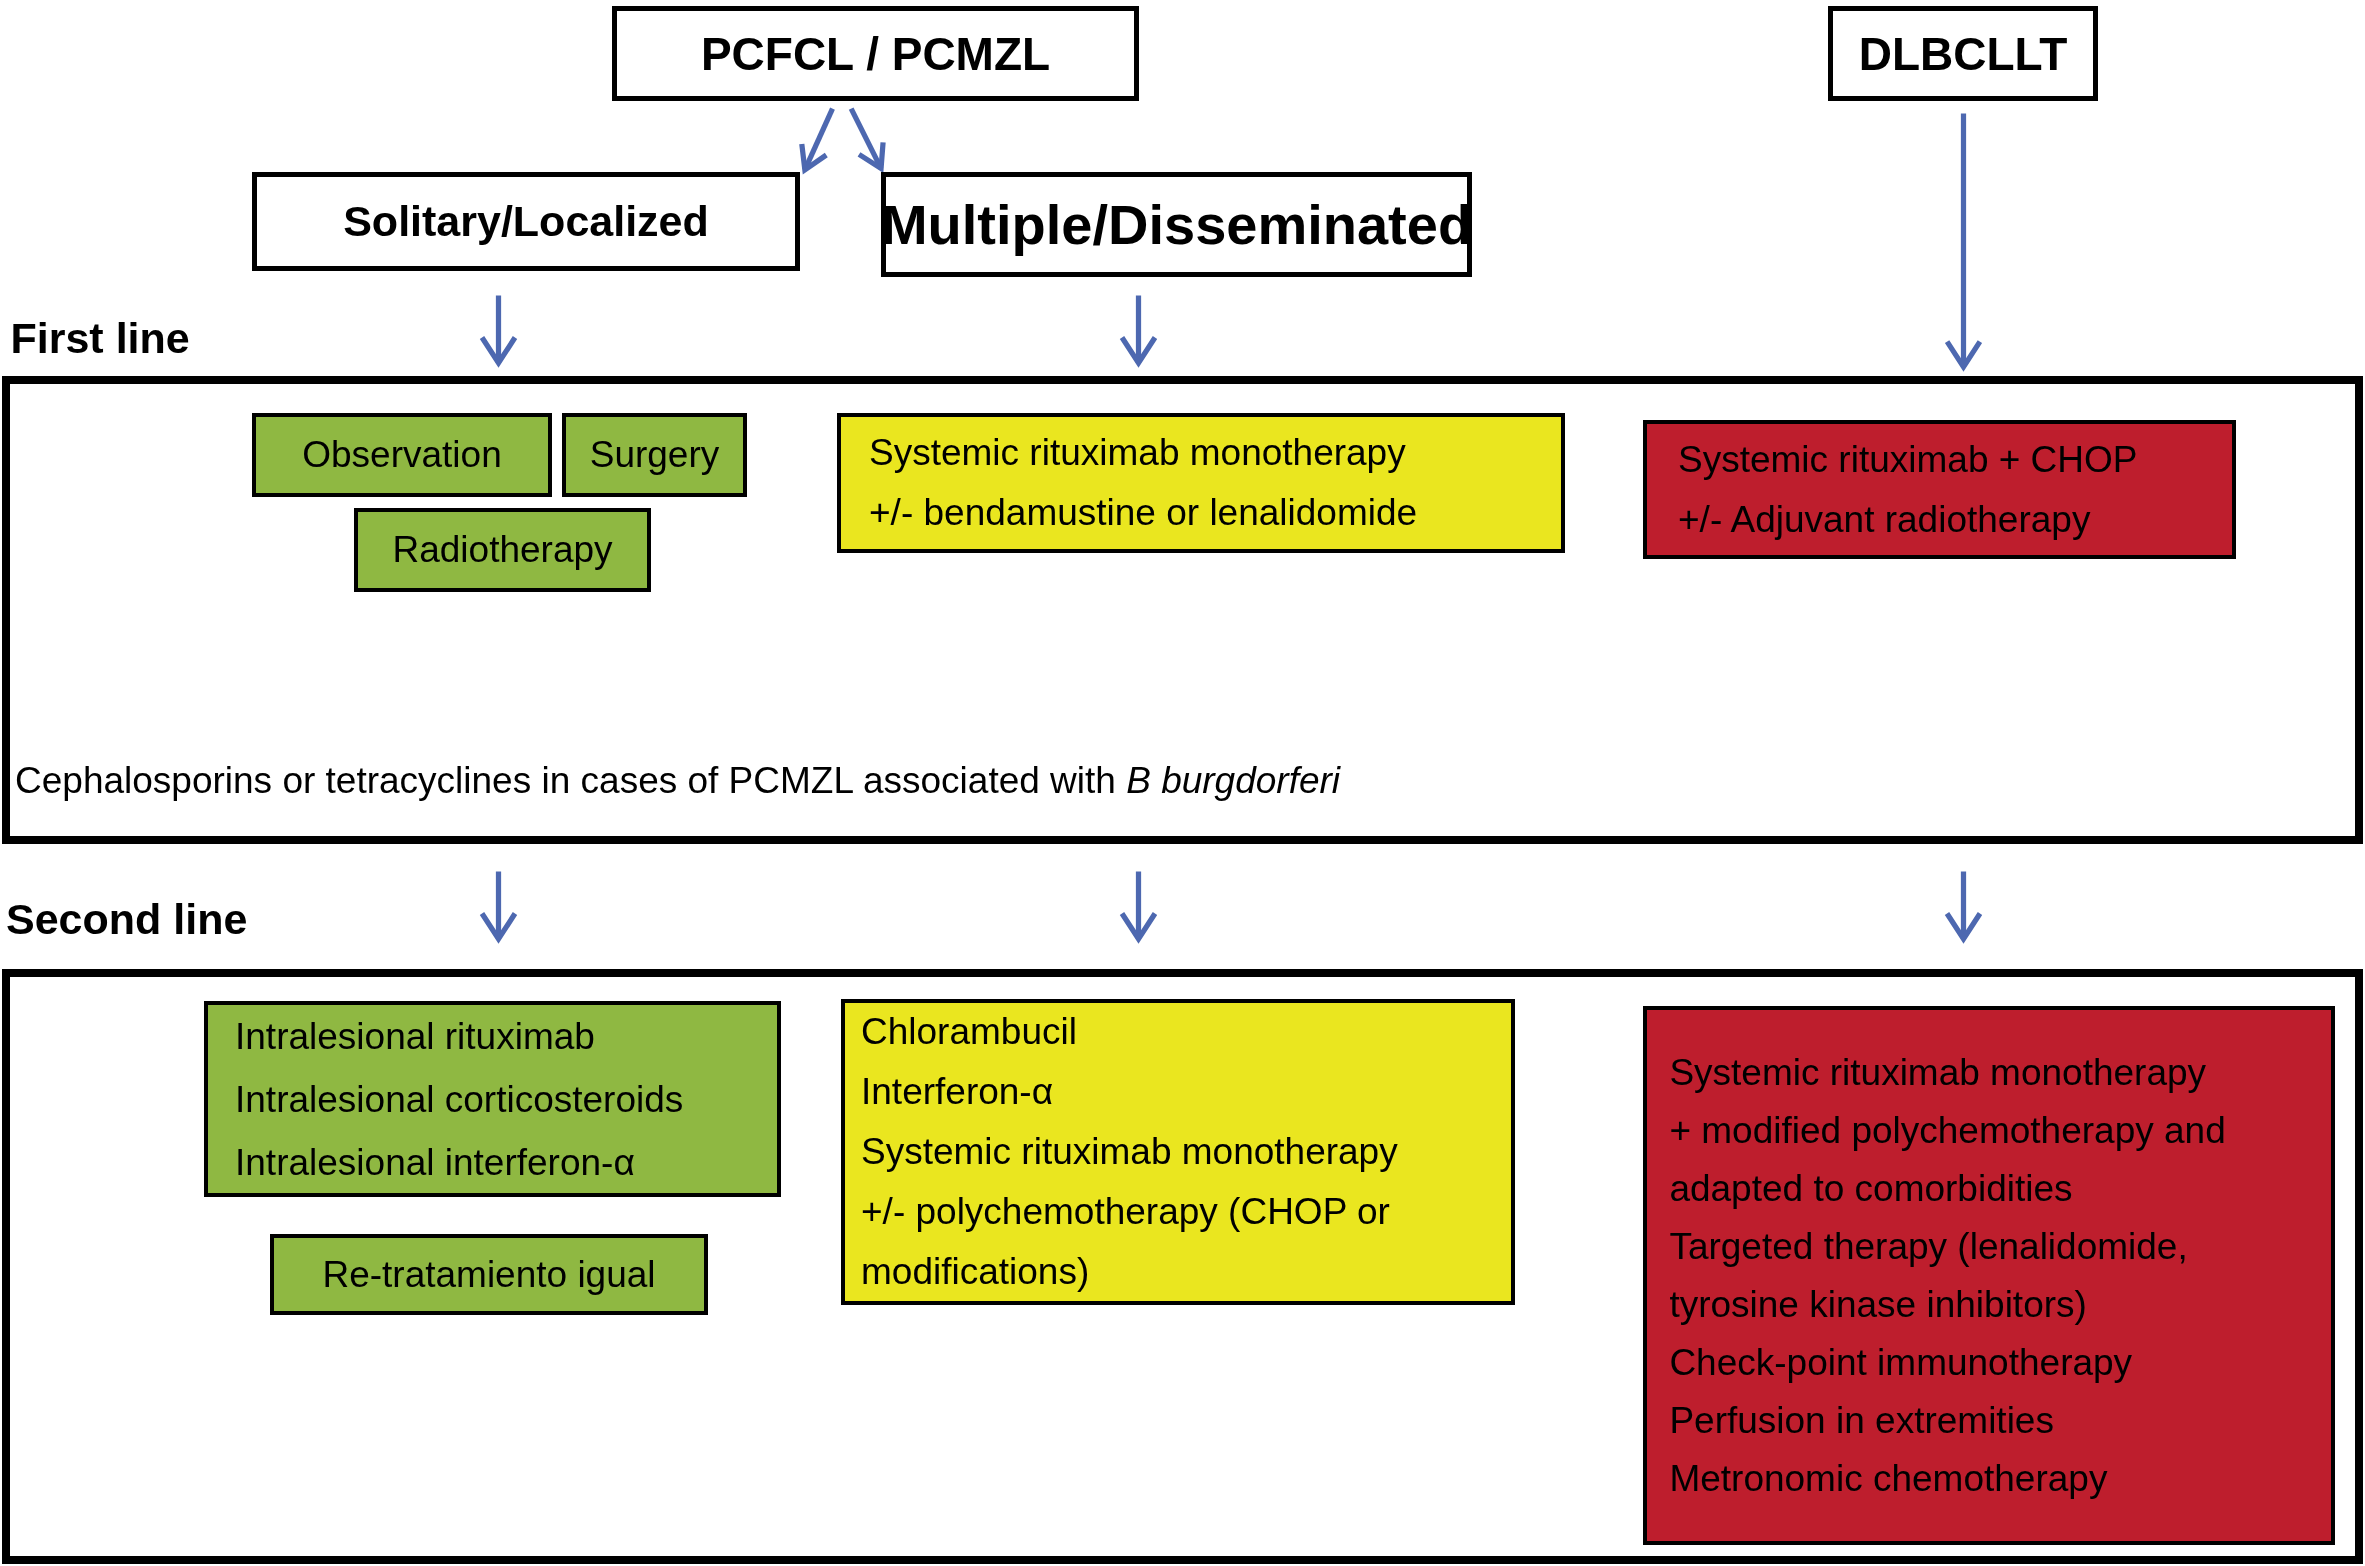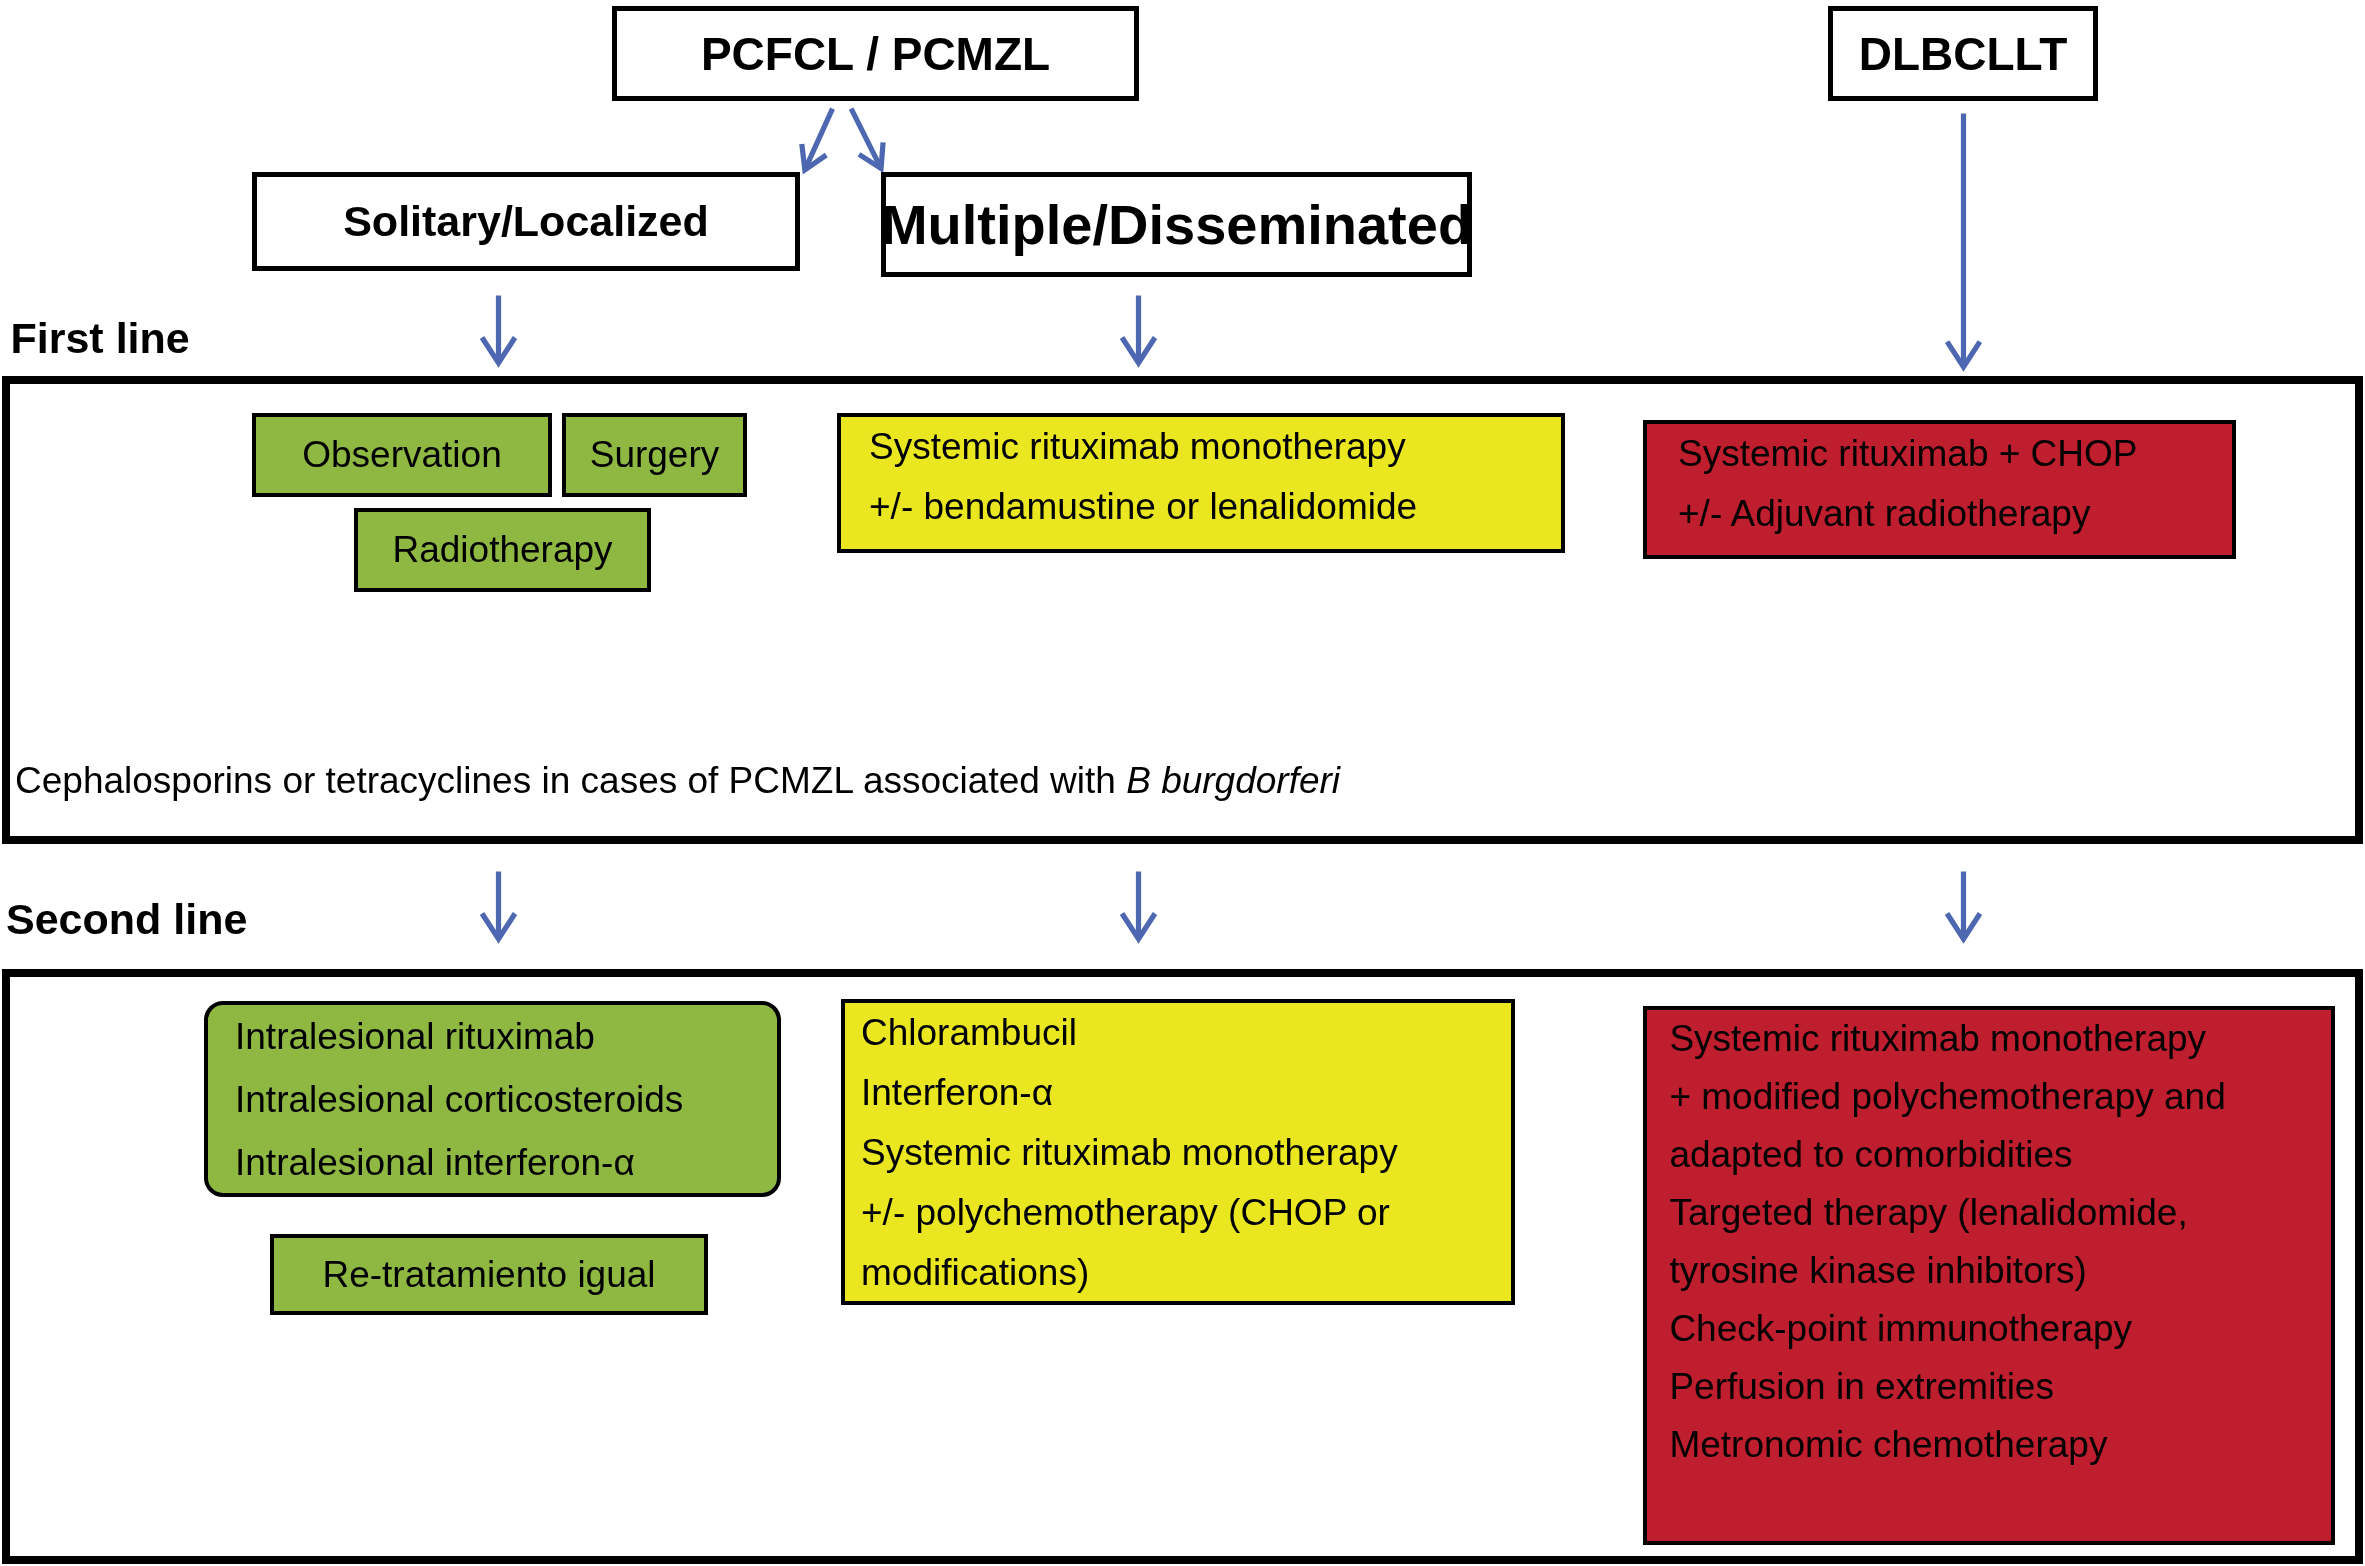--- a/index.html
+++ b/index.html
@@ -10,30 +10,30 @@
   .abs{position:absolute;box-sizing:border-box;}
   .hbox{
     border:5.2px solid #000;background:#fff;
     display:flex;align-items:center;justify-content:center;
     font-weight:bold;font-size:46px;white-space:nowrap;
   }
   .label{font-weight:bold;font-size:43px;white-space:nowrap;}
   .container{border:8.2px solid #000;background:transparent;}
   .cbox{border:4.5px solid #000;font-size:37px;}
   .center{display:flex;align-items:center;justify-content:center;white-space:nowrap;}
-  .lines{display:flex;flex-direction:column;justify-content:flex-start;}
+  .lines{display:flex;flex-direction:column;justify-content:center;}
   .lines div{white-space:nowrap;}
   .green{background:var(--green);}
   .yellow{background:var(--yellow);}
   .red{background:var(--red);}
   .note{font-size:37px;white-space:nowrap;}
   .note .it{font-style:italic;}
   svg.arrow{position:absolute;overflow:visible;}
   svg.arrow line, svg.arrow polyline{stroke:var(--arrow);stroke-width:7;fill:none;stroke-linejoin:miter;}
-  .lh80{line-height:60px;} .lh84{line-height:63px;border-radius:19px;} .lh78{line-height:58px;}
+  .lh80{line-height:60px;} .lh84{line-height:63px;} .lh78{line-height:58px;}
 </style>
 </head>
 <body>
 
 <div class="stage">
 
   <div class="abs hbox" style="left:612px;top:6px;width:527px;height:95px;">
     <span>PCFCL / PCMZL</span>
   </div>
   <div class="abs hbox" style="left:1828px;top:6px;width:270px;height:95px;">

